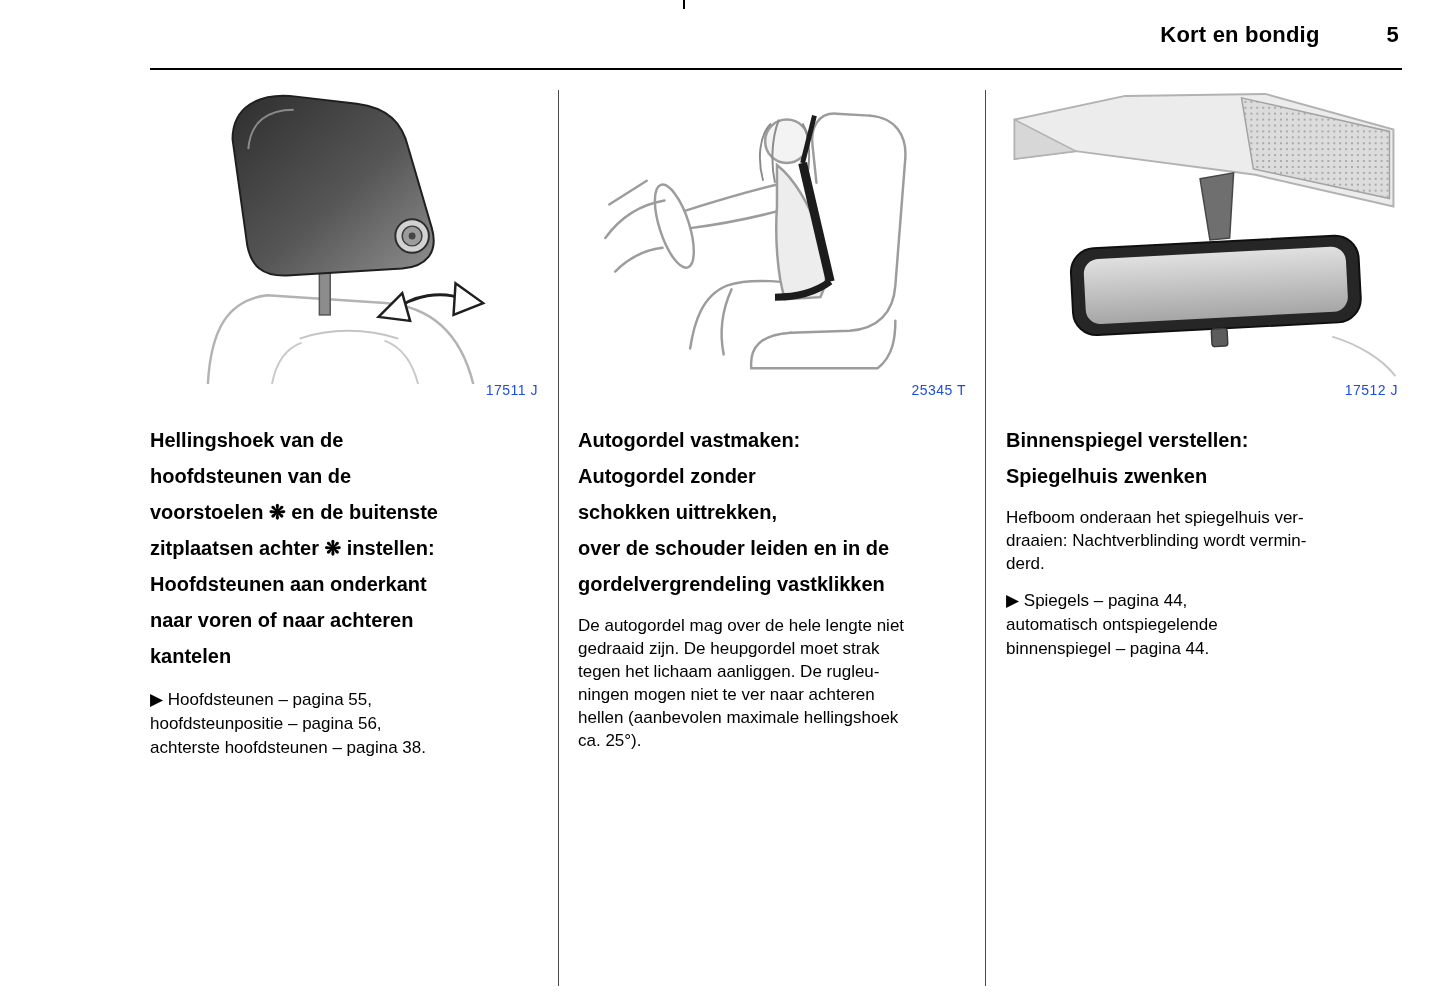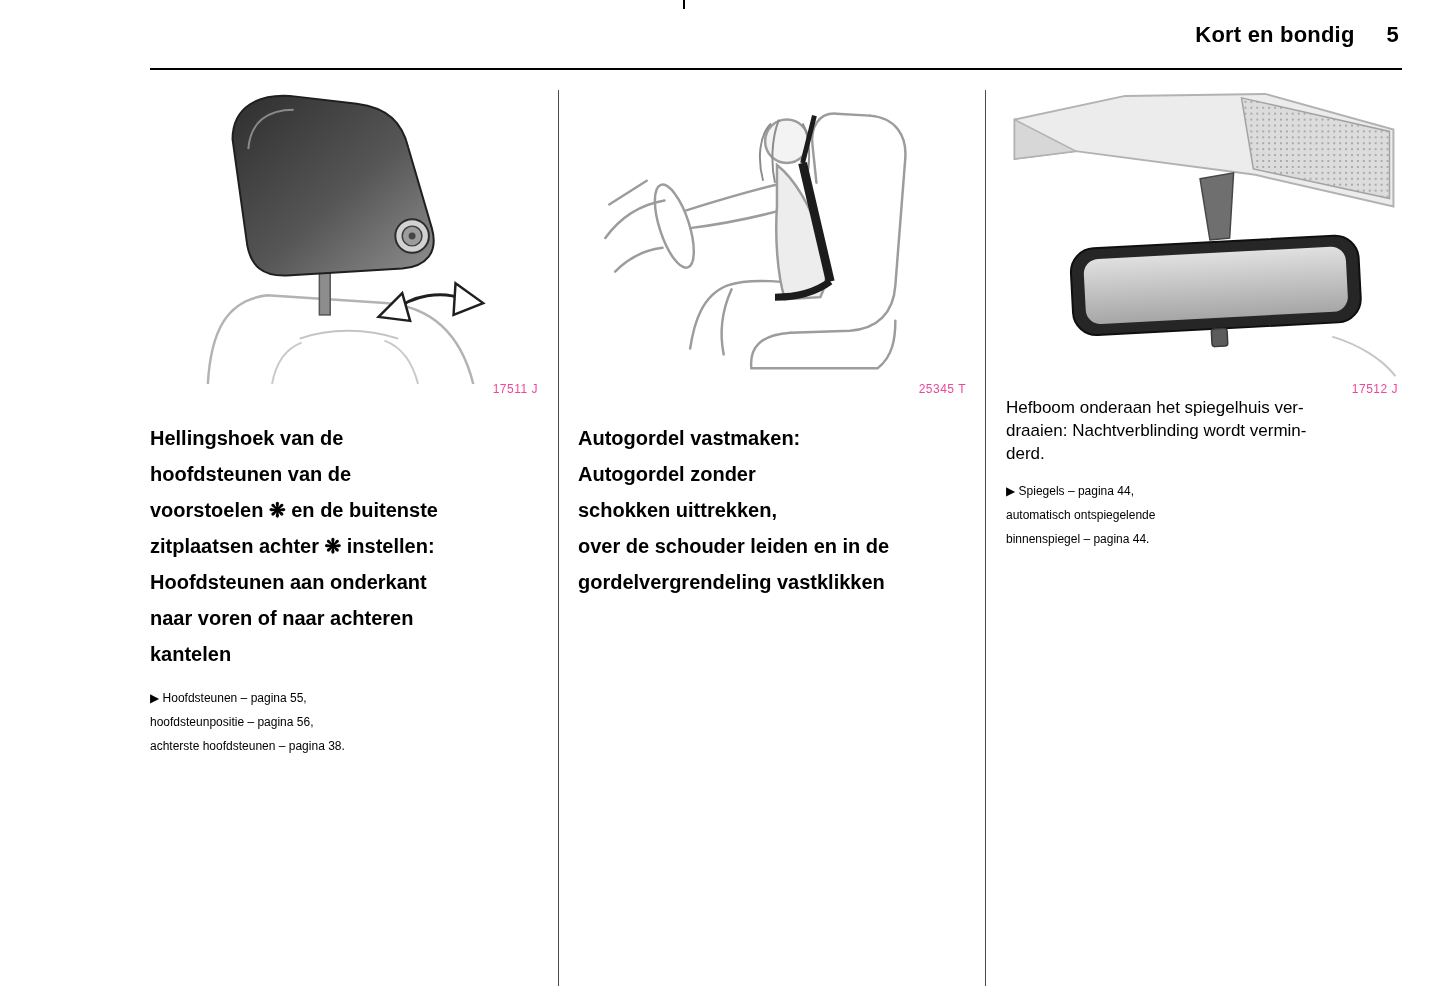--- a/index.html
+++ b/index.html
@@ -22,21 +22,21 @@
     width: 2px;
     height: 9px;
     background: #000;
   }
   .page-header {
     position: absolute;
     top: 22px;
     right: 46px;
     display: flex;
     align-items: baseline;
-    gap: 32px;
+    gap: 67px;
     font-weight: bold;
     font-size: 22px;
     letter-spacing: 0.2px;
   }
   .header-rule {
     position: absolute;
     left: 150px;
     top: 68px;
     width: 1252px;
     height: 2px;
@@ -57,41 +57,42 @@
   .col2 { left: 578px; width: 392px; }
   .col3 { left: 1006px; width: 396px; }
 
   .figure {
     height: 296px;
     position: relative;
     overflow: hidden;
   }
   .fig-num {
     text-align: right;
-    font-size: 12px;
-    color: #ec4899;
+    font-size: 14px;
+    color: #1d4ed8;
     padding-right: 4px;
     margin-top: -2px;
     letter-spacing: 0.5px;
   }
   .col-heading {
     margin-top: 24px;
     font-weight: bold;
     font-size: 20px;
     line-height: 36px;
     white-space: pre-line;
   }
   .body-para {
+    margin-top: 12px;
     font-size: 17px;
     line-height: 23px;
     white-space: pre-line;
   }
   .refs {
     margin-top: 14px;
-    font-size: 12px;
+    font-size: 17px;
     line-height: 24px;
     white-space: pre-line;
   }
 </style>
 </head>
 <body>
 
 <div class="crop-mark"></div>
 
 <div class="page-header">
@@ -177,20 +178,26 @@
 
       <path d="M 252 196 C 236 208 214 212 196 212" stroke="#1c1c1c" stroke-width="7" fill="none"></path>
     </svg>
   </div>
   <div class="fig-num">25345 T</div>
   <div class="col-heading">Autogordel vastmaken:
 Autogordel zonder
 schokken uittrekken,
 over de schouder leiden en in de
 gordelvergrendeling vastklikken</div>
+  <div class="body-para">De autogordel mag over de hele lengte niet
+gedraaid zijn. De heupgordel moet strak
+tegen het lichaam aanliggen. De rugleu-
+ningen mogen niet te ver naar achteren
+hellen (aanbevolen maximale hellingshoek
+ca. 25°).</div>
 </div>
 
 <div class="col col3">
   <div class="figure">
     <svg viewBox="0 0 400 300" width="396" height="296">
       <defs>
         <linearGradient id="mirGlass" x1="0" y1="0" x2="0" y2="1">
           <stop offset="0" stop-color="#e0e0e0"></stop>
           <stop offset="1" stop-color="#a6a6a6"></stop>
         </linearGradient>
@@ -210,19 +217,21 @@
       <g transform="rotate(-3 212 200)">
         <rect x="66" y="156" width="292" height="88" rx="24" fill="#262626" stroke="#0f0f0f" stroke-width="2"></rect>
         <rect x="79" y="167" width="266" height="66" rx="15" fill="url(#mirGlass)"></rect>
         <rect x="205" y="244" width="16" height="18" rx="3" fill="#5c5c5c" stroke="#3a3a3a" stroke-width="1.5"></rect>
       </g>
 
       <path d="M 330 252 C 356 260 380 274 394 292" fill="none" stroke="#c6c6c6" stroke-width="2"></path>
     </svg>
   </div>
   <div class="fig-num">17512 J</div>
+  <div class="col-heading">Binnenspiegel verstellen:
+Spiegelhuis zwenken</div>
   <div class="body-para">Hefboom onderaan het spiegelhuis ver-
 draaien: Nachtverblinding wordt vermin-
 derd.</div>
   <div class="refs">▶ Spiegels – pagina 44,
 automatisch ontspiegelende
 binnenspiegel – pagina 44.</div>
 </div>
 
 </body></html>

